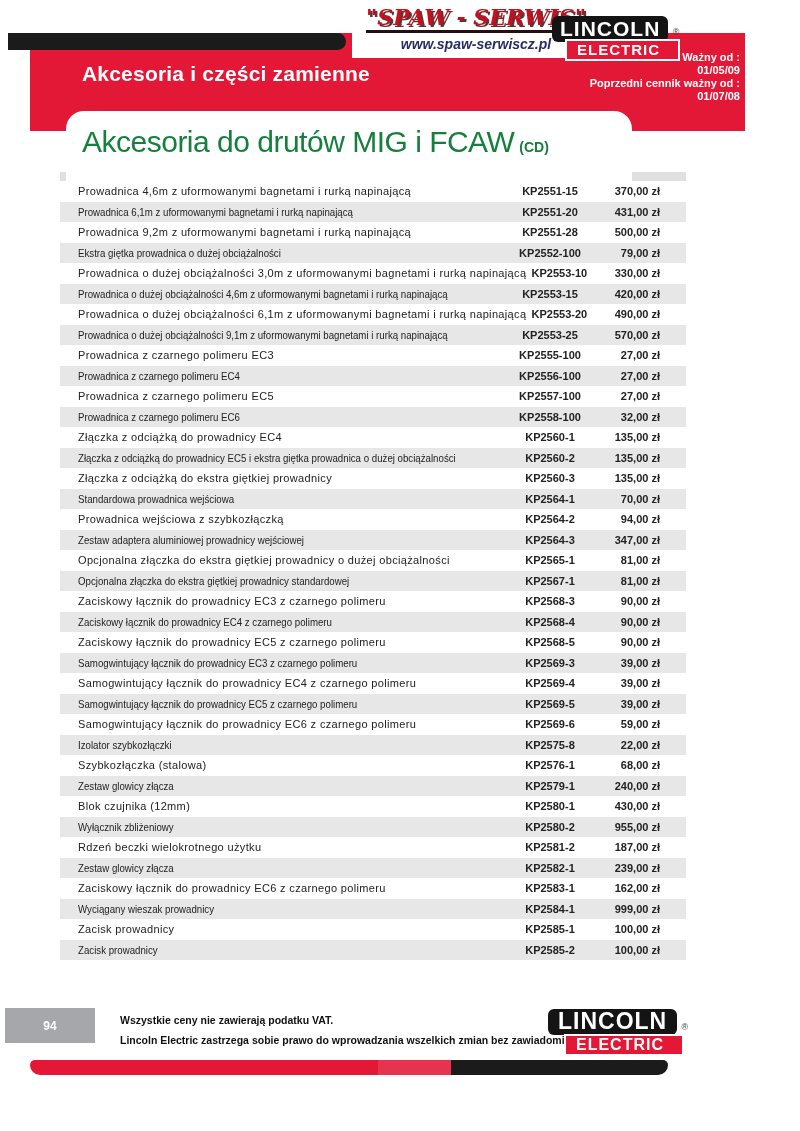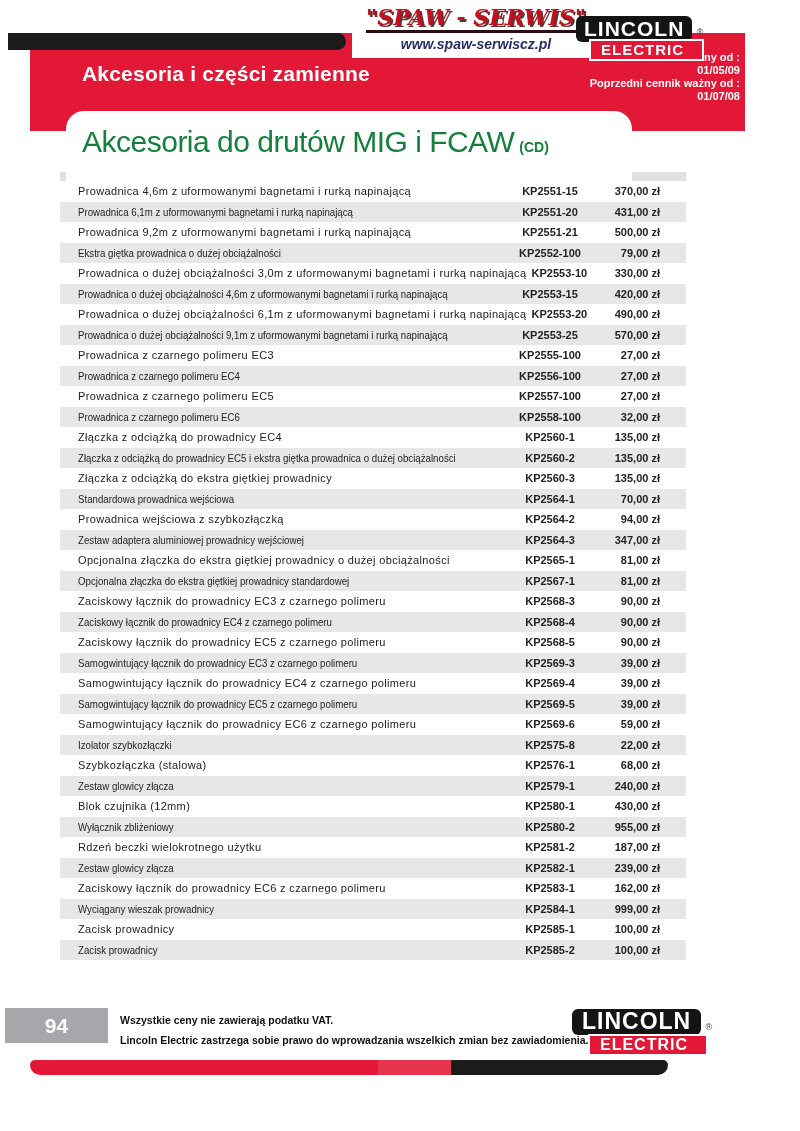--- a/index.html
+++ b/index.html
@@ -21,21 +21,21 @@
   .title-panel{position:absolute;left:66px;top:111px;width:566px;height:70px;background:#fff;border-radius:18px 18px 0 0;z-index:2;}
   .page-title{position:absolute;left:16px;top:14px;font-size:30px;font-weight:400;letter-spacing:-.5px;color:#15803d;white-space:nowrap;}
   .page-title .cd{font-size:14px;font-weight:bold;letter-spacing:0;margin-left:5px;}
   
   .spaw-box{position:absolute;left:352px;top:2px;width:248px;height:56px;background:#fff;z-index:4;text-align:center;padding-top:3px;}
   .spaw-name{font-family:"DejaVu Serif",serif;font-style:italic;font-weight:bold;font-size:22px;color:var(--spaw-red);
     text-shadow:2px 2px 0 rgba(45,5,5,.8);white-space:nowrap;line-height:24px;}
   .spaw-rule{height:3px;background:#2a0d12;width:220px;margin:1px auto 2px auto;}
   .spaw-url{font-family:Liberation Sans, sans-serif;font-style:italic;font-weight:bold;font-size:14px;color:var(--url-blue);text-decoration:none;display:inline-block;}
   
-  .lincoln{position:absolute;z-index:5;margin-left:24px;}
+  .lincoln{position:absolute;z-index:5;}
   .lincoln .top{display:inline-block;background:#141414;color:#fff;font-weight:bold;font-size:21px;letter-spacing:1px;
     padding:1px 8px 2px 8px;border-radius:6px;line-height:23px;}
   .lincoln .reg{position:absolute;right:-11px;top:11px;font-size:9px;color:#3a3a3a;}
   .lincoln .bottom{position:absolute;left:13px;top:23px;background:var(--red);color:#fff;font-weight:bold;font-size:15px;
     letter-spacing:1px;padding:0 18px 1px 10px;border:2px solid #fff;line-height:17px;white-space:nowrap;}
   .lincoln.header{left:552px;top:16px;}
   .lincoln.footer-logo{left:548px;top:1009px;}
   .lincoln.footer-logo .top{font-size:23px;padding:1px 10px 2px 10px;}
   .lincoln.footer-logo .bottom{font-size:16px;top:25px;left:16px;}
   .lincoln.footer-logo .reg{top:13px;}
@@ -43,22 +43,22 @@
   .table{position:absolute;left:60px;top:172px;width:626px;z-index:1;}
   .table-topstrip{height:9px;background:var(--strip-gray);}
   .row{display:flex;align-items:center;height:20.5px;font-size:11px;color:#222;}
   .row.gray{background:var(--row-gray);}
   .c-name{flex:1;padding-left:18px;white-space:nowrap;overflow:visible;}
   .row.gray .c-name span{display:inline-block;transform:scaleX(.88);transform-origin:0 50%;}
   .row.white .c-name{letter-spacing:.35px;}
   .c-code{width:72px;text-align:center;font-weight:bold;white-space:nowrap;}
   .c-price{width:100px;text-align:right;padding-right:26px;font-weight:bold;white-space:nowrap;}
   
-  .page-num-box{position:absolute;left:5px;top:1008px;width:103px;height:35px;background:var(--page-gray);
-    color:#fff;font-size:21px;font-weight:bold;display:flex;align-items:center;justify-content:center;z-index:1;}
+  .page-num-box{position:absolute;left:5px;top:1008px;width:90px;height:35px;background:var(--page-gray);
+    color:#fff;font-size:12px;font-weight:bold;display:flex;align-items:center;justify-content:center;z-index:1;}
   .footer-notes{position:absolute;left:120px;top:1010px;font-size:10.5px;font-weight:bold;line-height:20px;color:#111;z-index:1;}
   .swoosh{position:absolute;left:30px;top:1060px;width:638px;height:15px;z-index:1;}
   .sw-red{position:absolute;left:0;top:0;width:421px;height:15px;background:var(--red);border-radius:5px 0 0 10px;}
   .sw-mid{position:absolute;left:348px;top:0;width:73px;height:15px;background:var(--red-mid);opacity:.55;}
   .sw-black{position:absolute;left:421px;top:0;width:217px;height:15px;background:var(--ink);border-radius:0 5px 10px 0;}
 </style>
 </head>
 <body>
 
 <div class="red-banner"></div>
@@ -98,21 +98,21 @@
         <div class="c-code">KP2551-15</div>
         <div class="c-price">370,00 zł</div>
       </div>
       <div class="row gray">
         <div class="c-name"><span>Prowadnica 6,1m z uformowanymi bagnetami i rurką napinającą</span></div>
         <div class="c-code">KP2551-20</div>
         <div class="c-price">431,00 zł</div>
       </div>
       <div class="row white">
         <div class="c-name"><span>Prowadnica 9,2m z uformowanymi bagnetami i rurką napinającą</span></div>
-        <div class="c-code">KP2551-21</div>
+        <div class="c-code">KP2551-28</div>
         <div class="c-price">500,00 zł</div>
       </div>
       <div class="row gray">
         <div class="c-name"><span>Ekstra giętka prowadnica o dużej obciążalności</span></div>
         <div class="c-code">KP2552-100</div>
         <div class="c-price">79,00 zł</div>
       </div>
       <div class="row white">
         <div class="c-name"><span>Prowadnica o dużej obciążalności 3,0m z uformowanymi bagnetami i rurką napinającą</span></div>
         <div class="c-code">KP2553-10</div>

